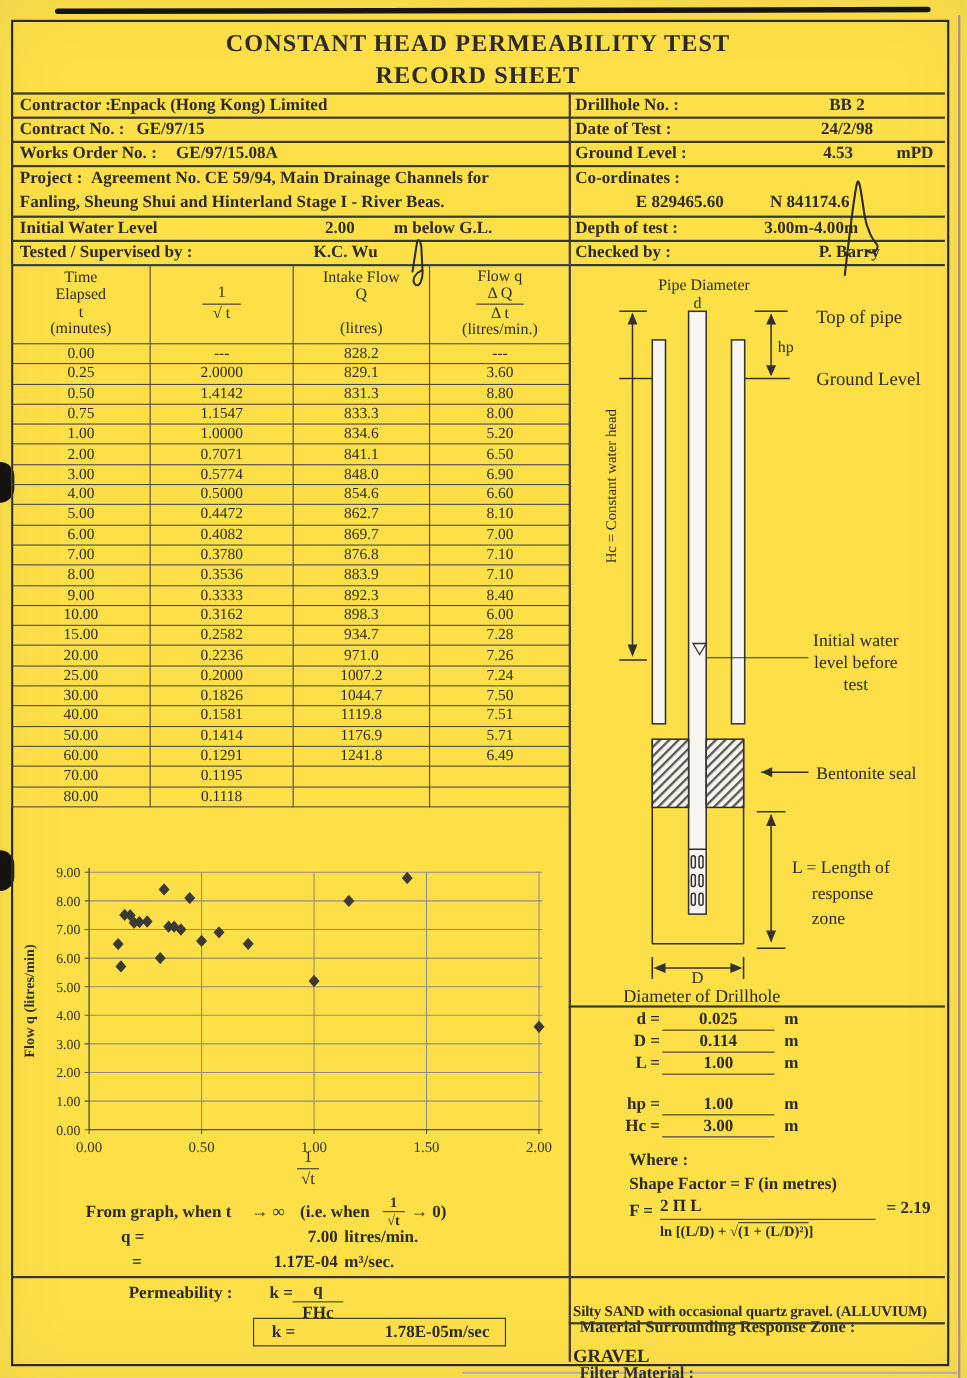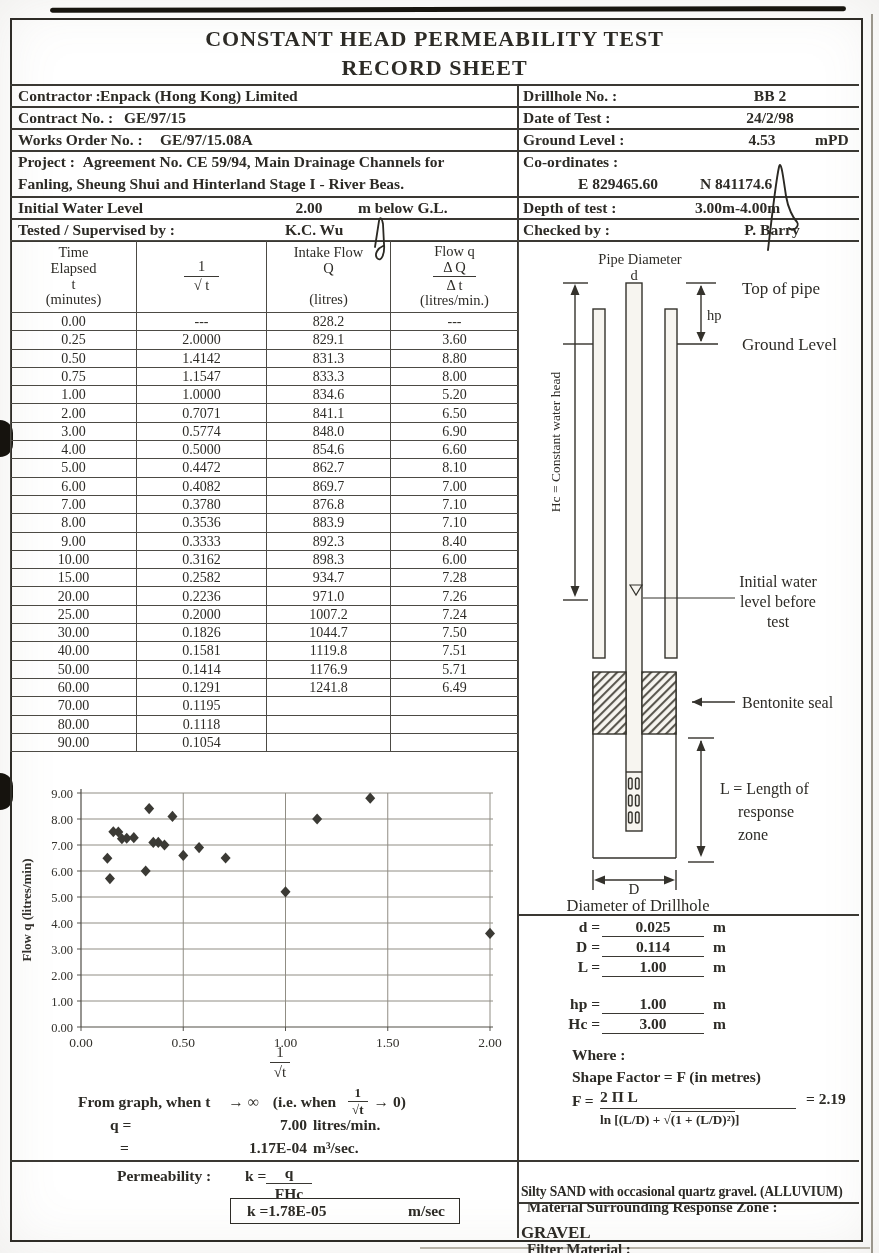--- a/index.html
+++ b/index.html
@@ -1,18 +1,18 @@
 <!DOCTYPE html>
 <html><head>
 <meta charset="utf-8">
 <style>
   html,body { margin:0; padding:0; background:#e9e7e2; }
   .page {
     position:relative; width:879px; height:1253px;
-    background:#ffffff; overflow:hidden;
+    background:#fde047; overflow:hidden;
     font-family:"Liberation Serif","DejaVu Serif",serif;
     color:#2d2b26;
     box-shadow:inset 0 0 60px rgba(120,115,100,.12);
   }
   .abs { position:absolute; }
   .hline { position:absolute; height:1.5px; background:#3a3833; }
   .vline { position:absolute; width:1.5px; background:#3a3833; }
   .doc-border { position:absolute; left:10px; top:18px; width:849px; height:1220px; border:2px solid #2e2c27; }
   .scan-top { position:absolute; left:50px; top:7px; width:796px; height:5px; background:#17150f; border-radius:3px; transform:rotate(-.12deg); }
   .page-edge-r { position:absolute; left:871px; top:14px; width:1.5px; height:1239px; background:#9a968c; }
@@ -271,26 +271,20 @@
         </tr>
         <tr>
           <td>70.00</td>
           <td>0.1195</td>
           <td></td>
           <td></td>
         </tr>
         <tr>
           <td>80.00</td>
           <td>0.1118</td>
-          <td></td>
-          <td></td>
-        </tr>
-        <tr>
-          <td>90.00</td>
-          <td>0.1054</td>
           <td></td>
           <td></td>
         </tr>
       </tbody>
   </table>
 
   <div class="chart-wrap">
     <svg width="505" height="300" viewBox="0 0 505 300">
         <line x1="62" y1="257" x2="66" y2="257" stroke="#55534c" stroke-width="1"></line>
         <text x="58" y="261.5" text-anchor="end" class="tick">0.00</text>
@@ -388,21 +382,21 @@
   <div class="hline" style="left:10px;top:1160px;width:849px"></div>
 
   <div class="abs calc" style="left:117px;top:1167px">Permeability   :</div>
   <div class="abs calc" style="left:245px;top:1167px">k =</div>
   <div class="abs" style="left:266px;top:1164px;width:46px;text-align:center;font-size:15.5px;font-weight:600">
     <div style="border-bottom:1.5px solid #3a3833;padding-bottom:1px">q</div>
     <div style="padding-top:1px">FHc</div>
   </div>
   <div class="kbox">
     <span style="margin-left:16px">k =</span>
-    <span style="flex:1;text-align:left">1.78E-05</span>
+    <span style="flex:1;text-align:right">1.78E-05</span>
     <span style="margin-right:14px">m/sec</span>
   </div>
 
   <svg class="abs diag-svg" style="left:520px;top:242px" width="338" height="672" viewBox="0 0 338 672">
     <defs>
       <pattern id="hatch" width="6" height="6" patternTransform="rotate(45)" patternUnits="userSpaceOnUse">
         <rect width="6" height="6" fill="#f7f5f0"></rect>
         <line x1="1" y1="0" x2="1" y2="6" stroke="#5a574f" stroke-width="2.2"></line>
       </pattern>
     </defs>

